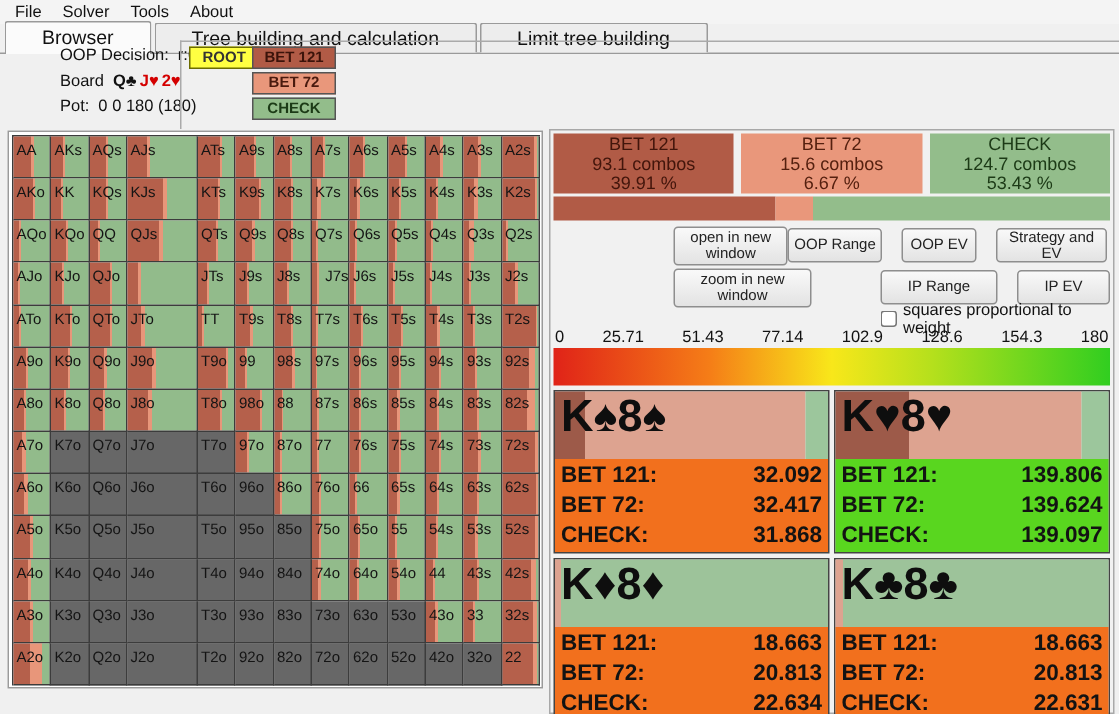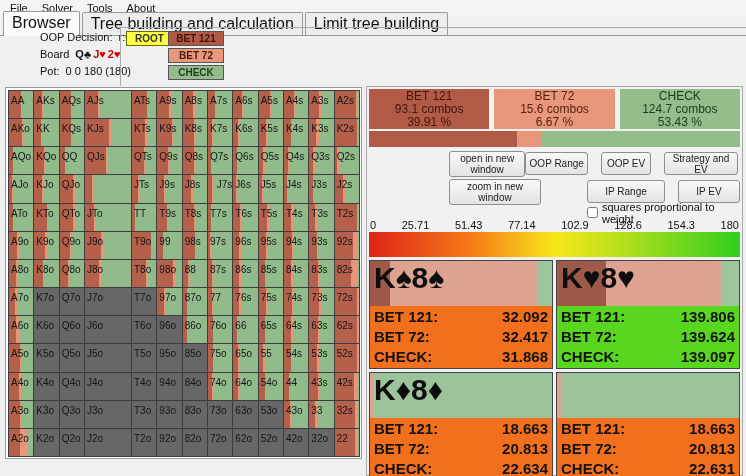--- a/index.html
+++ b/index.html
@@ -3,21 +3,21 @@
 <meta charset="utf-8">
 <style>
   html,body{margin:0;padding:0;background:#fff;}
   .window{position:relative;width:746px;height:476px;background:#f0f0f0;
     font-family:"Liberation Sans",sans-serif;overflow:hidden;color:#111;}
   
   .menubar{display:flex;align-items:center;height:16px;padding-left:4px;background:#f4f4f4;}
   .menu-item{font-size:11px;padding:1px 8px 1px 6px;cursor:default;}
   
   .tabbar{display:flex;align-items:flex-end;height:19px;padding-left:3px;border-bottom:1px solid #9a9a9a;}
-  .tab{font-size:16px;padding:2px 8px;border:1px solid #9a9a9a;border-bottom:none;
+  .tab{font-size:13px;padding:2px 24px;border:1px solid #9a9a9a;border-bottom:none;
     background:#ededed;margin-right:2px;border-radius:2px 2px 0 0;white-space:nowrap;}
   .tab.active{background:#fbfbfb;position:relative;top:1px;padding-bottom:4px;}
   
   .infoblock{position:absolute;left:40px;top:29px;font-size:11px;line-height:16px;}
   .inforow{display:flex;gap:6px;margin-bottom:1px;}
   .board-card{font-weight:bold;margin-right:2px;}
   
   .treepanel{position:absolute;left:120px;top:27px;width:625px;height:58px;
     border-left:1px solid #aaa;border-top:1px solid #aaa;}
   .treeroot{position:absolute;left:5px;top:3px;font-size:10px;font-weight:bold;
@@ -394,20 +394,21 @@
             <div class="valrow">
               <div>CHECK:</div>
               <div>22.634</div>
             </div>
           </div>
         </div>
         <div class="card">
           <div class="cardstrip">
             <div class="stripseg" style="width: 3%; background: rgb(221, 163, 144);"></div>
             <div class="stripseg" style="width: 97%; background: rgb(157, 195, 154);"></div>
+            <div class="cardtitle">K♣8♣</div>
           </div>
           <div class="cardvals" style="background: rgb(242, 112, 29);">
             <div class="valrow">
               <div>BET 121:</div>
               <div>18.663</div>
             </div>
             <div class="valrow">
               <div>BET 72:</div>
               <div>20.813</div>
             </div>

